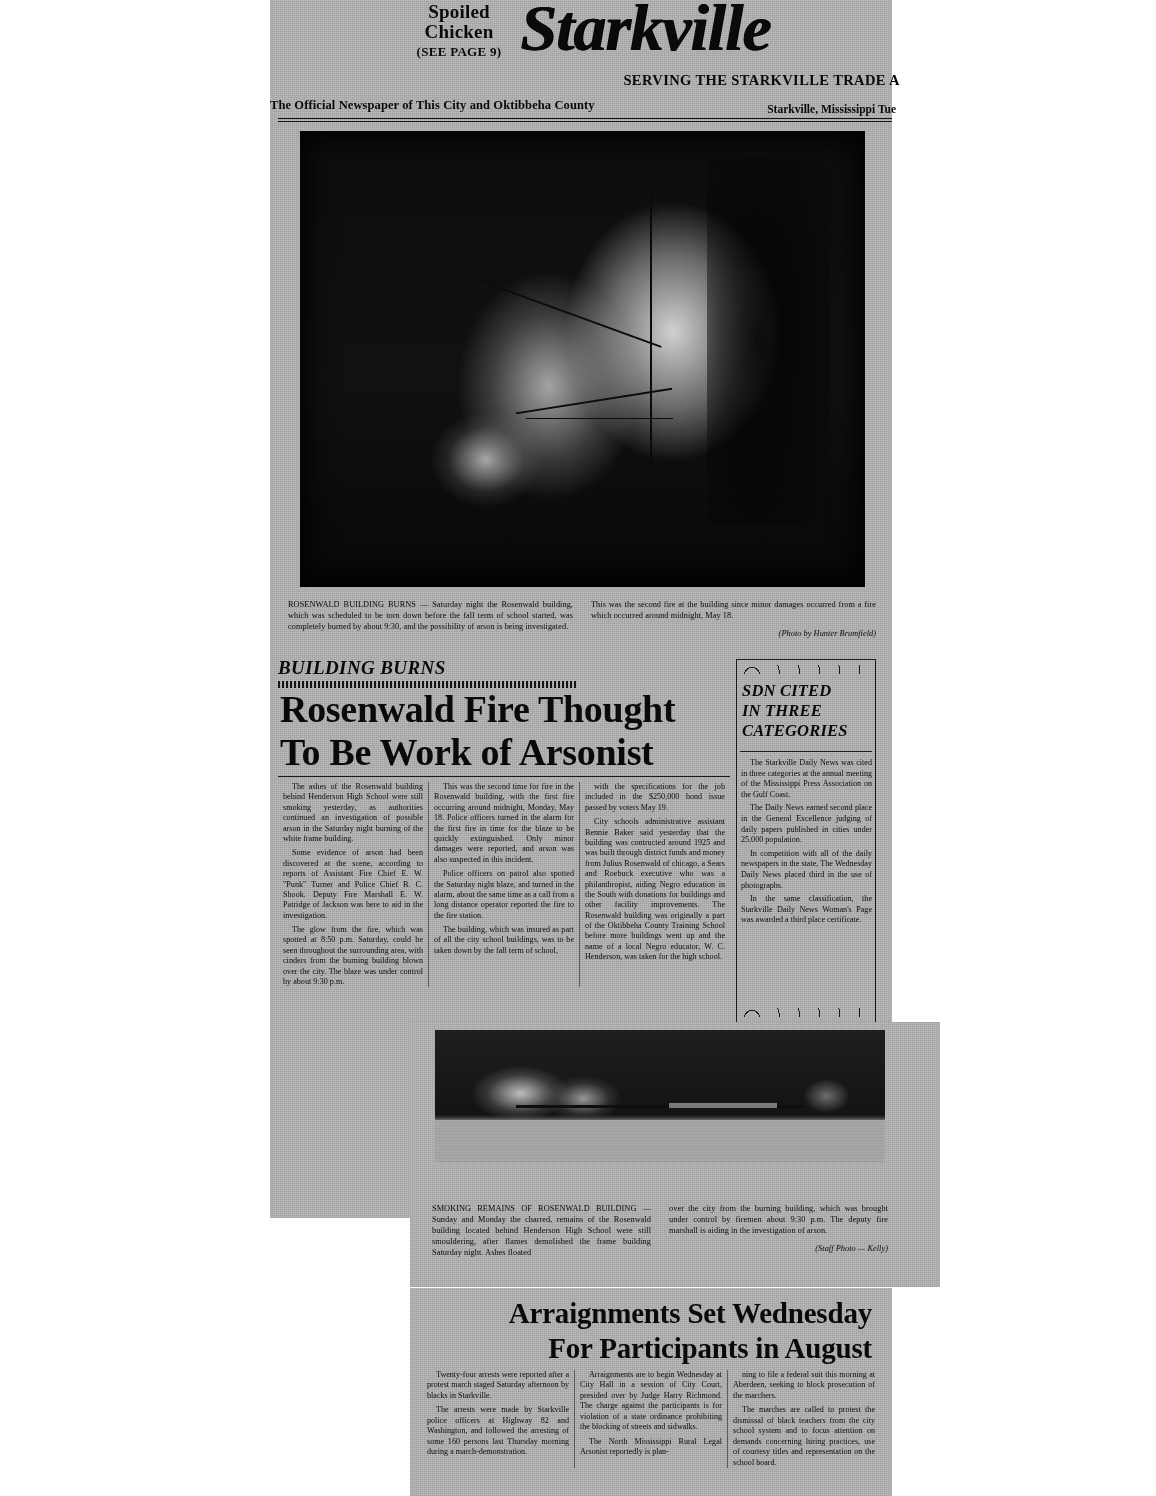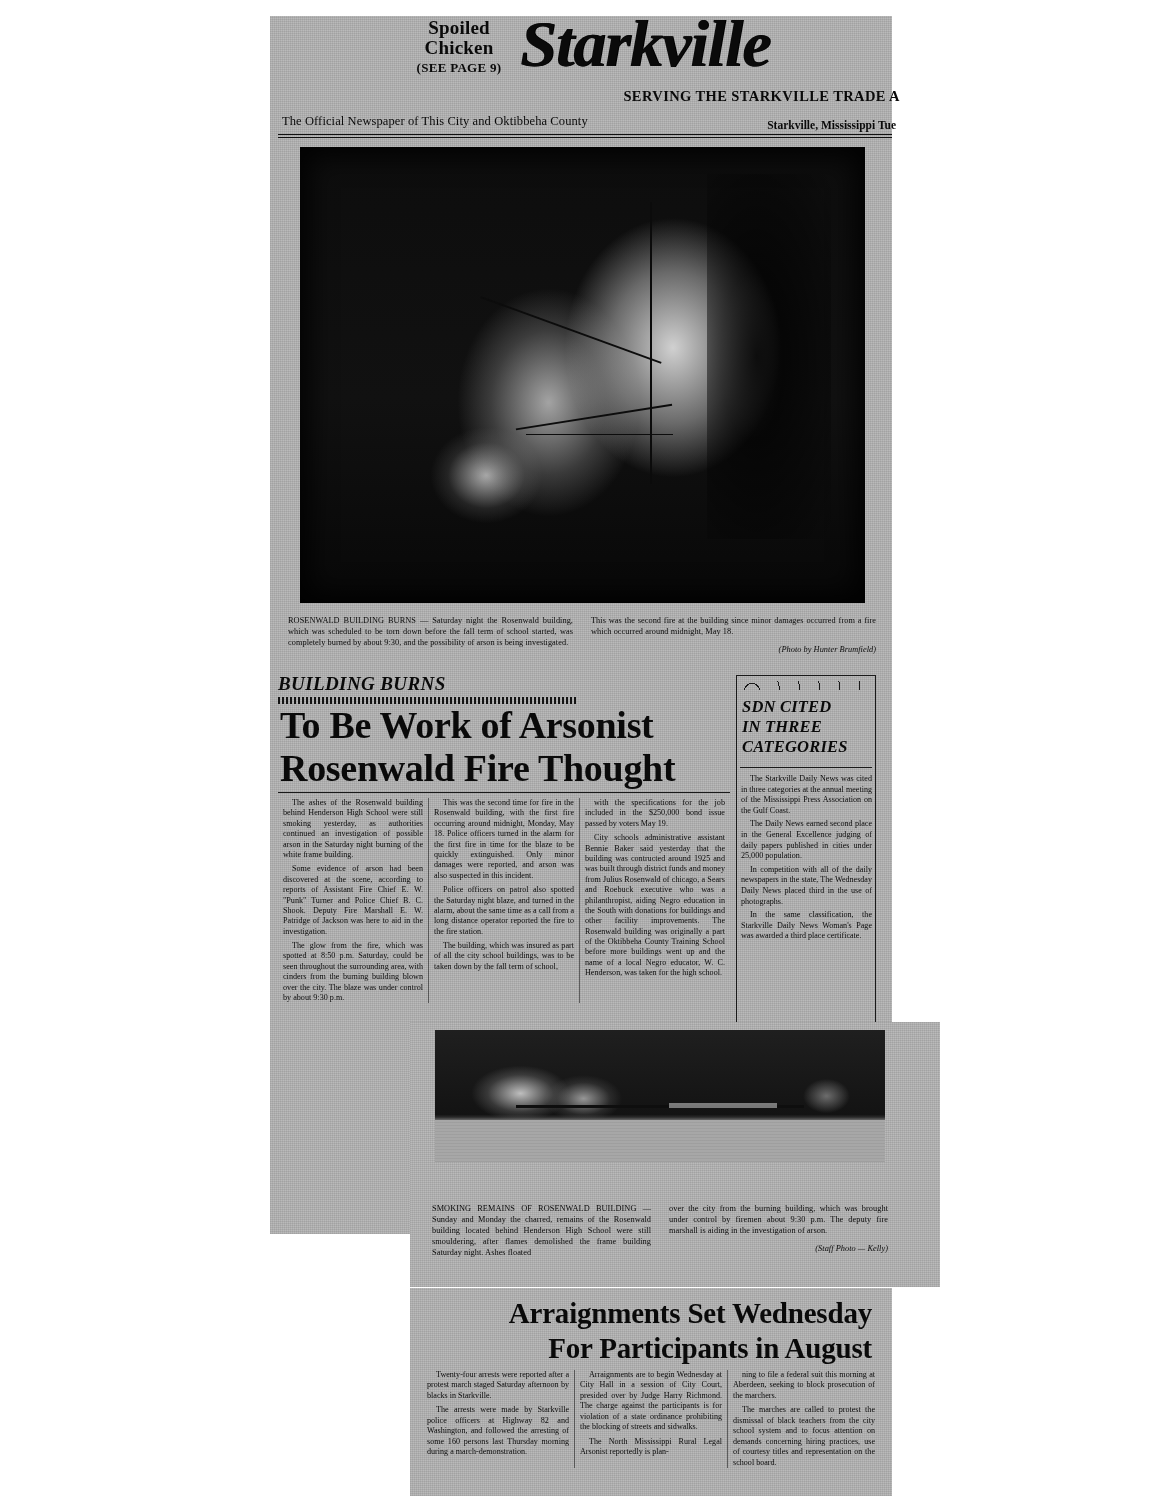--- a/index.html
+++ b/index.html
@@ -14,42 +14,42 @@
     background-color:#b4b4b4;
     background-image:
       repeating-linear-gradient(0deg, rgba(0,0,0,.055) 0 1px, rgba(255,255,255,.045) 1px 2px),
       repeating-linear-gradient(90deg, rgba(0,0,0,.05) 0 1px, rgba(255,255,255,.04) 1px 2px);
     color:#0a0a0a;
   }
   .clip-left{position:absolute;}
 
   
   #clip-top{
-    left:270px;top:0px;width:622px;height:1218px;margin-top:16px;
+    left:270px;top:0px;width:622px;height:1218px;
   }
   .masthead{position:relative;height:120px;}
   .kicker{
     position:absolute;left:104px;top:2px;width:170px;text-align:center;
     font-family:"Liberation Serif", serif;font-weight:bold;line-height:1.06;
   }
   .kicker .k1{font-size:19px;letter-spacing:.2px;}
   .kicker .k2{font-size:13px;letter-spacing:.3px;margin-top:3px;}
   .flag{
     position:absolute;left:250px;top:-10px;
     font-family:"Liberation Serif", serif;font-style:italic;font-weight:bold;
     font-size:66px;letter-spacing:-1px;white-space:nowrap;
     text-shadow:1px 0 0 #000;
   }
   .serving{
     position:absolute;right:-8px;top:72px;white-space:nowrap;
     font-size:14.5px;font-weight:bold;letter-spacing:.4px;
   }
   .official{
-    position:absolute;left:12px;top:98px;white-space:nowrap;
-    font-size:12.5px;font-weight:normal;letter-spacing:.1px;
+    position:absolute;left:0;top:98px;white-space:nowrap;
+    font-size:12.5px;font-weight:bold;letter-spacing:.1px;
   }
   .dateline{
     position:absolute;right:-4px;top:103px;white-space:nowrap;
     font-size:11.5px;font-weight:bold;
   }
   .rule-thin{position:absolute;left:8px;right:0;top:118px;height:1px;background:#111;}
   .rule-thin2{position:absolute;left:8px;right:0;top:121px;height:1px;background:#111;}
 
   
   .photo-fire{
@@ -181,24 +181,24 @@
         <div class="credit">(Photo by Hunter Brumfield)</div>
       </div>
     </div>
   </div>
 
   <div class="kick-ital">BUILDING BURNS</div>
   <div class="dingbat"></div>
 
   <div class="headline">
     <span class="hl j">
+      <span>Rosenwald Fire Thought</span>
+    </span>
+    <span class="hl j">
       <span>To Be Work of Arsonist</span>
-    </span>
-    <span class="hl j">
-      <span>Rosenwald Fire Thought</span>
     </span>
   </div>
 
   <div class="hrule" style="left:8px;top:776px;width:452px;height:1px;"></div>
 
   <div class="cols">
     <div class="col">
       <p>The ashes of the Rosenwald building behind Henderson High School were still smoking yesterday, as authorities continued an investigation of possible arson in the Saturday night burning of the white frame building.</p>
       <p>Some evidence of arson had been discovered at the scene, according to reports of Assistant Fire Chief E. W. "Punk" Turner and Police Chief B. C. Shook. Deputy Fire Marshall E. W. Patridge of Jackson was here to aid in the investigation.</p>
       <p>The glow from the fire, which was spotted at 8:50 p.m. Saturday, could be seen throughout the surrounding area, with cinders from the burning building blown over the city. The blaze was under control by about 9:30 p.m.</p>

